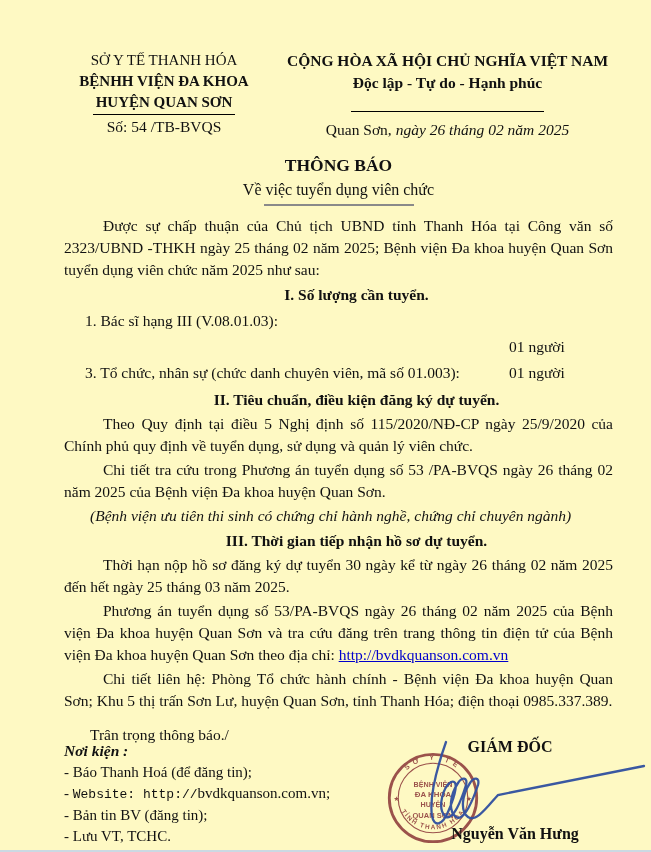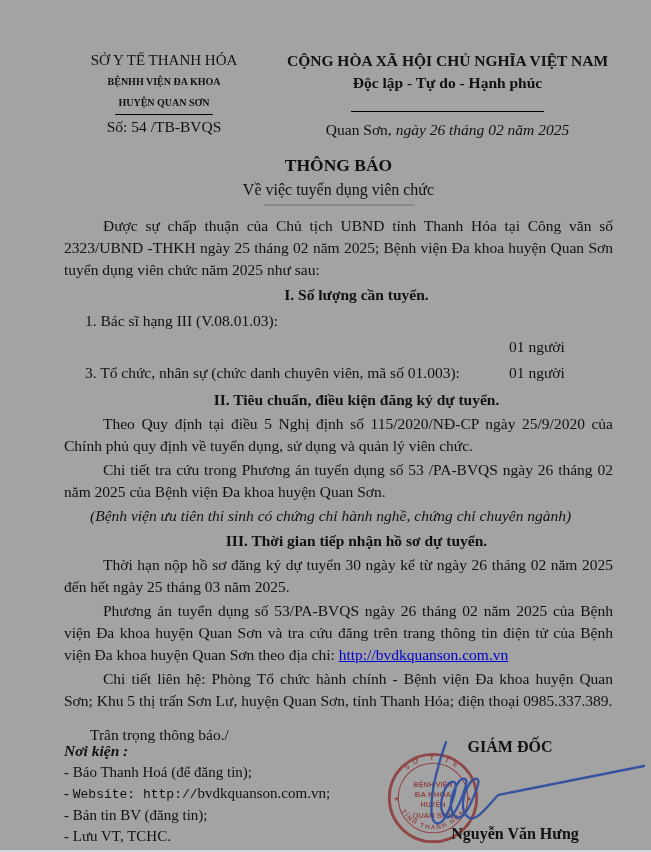--- a/index.html
+++ b/index.html
@@ -1,33 +1,33 @@
 <!DOCTYPE html>
 <html><head>
 <meta charset="utf-8">
 <style>
   * { margin:0; padding:0; box-sizing:border-box; }
   html,body { background:#ffffff; }
   .page{
     position:relative;
     width:651px; height:852px;
-    background:#a3a3a3;
+    background:#fef9c3;
     font-family:"Liberation Serif","DejaVu Serif",serif;
     color:#111111;
     overflow:hidden;
     border-bottom:2px solid #ccd9e3;
   }
   .content{ padding:50px 38px 0 64px; }
 
   
   .header{ display:flex; }
   .header-left{
     width:200px; text-align:center; font-size:15px; line-height:21px; flex:none;
   }
-  .header-left .org{ font-weight:bold; font-size:10px; }
+  .header-left .org{ font-weight:bold; font-size:15px; }
   .u-district{ display:inline-block; border-bottom:1.6px solid #000; padding:0 3px 1px 3px; }
   .doc-number{ font-size:15.5px; margin-top:1px; }
   .header-right{ flex:1; text-align:center; font-size:15.5px; line-height:22px; padding-left:18px; }
   .header-right .national{ font-weight:bold; }
   .u-motto{ display:inline-block; font-weight:bold; border-bottom:1.4px solid #000; padding:0 2px 17px 2px; }
   .dateline{ margin-top:7px; font-size:15.5px; }
   .dateline i{ font-style:italic; }
 
   
   .title-block{ text-align:center; margin-top:12px; }

